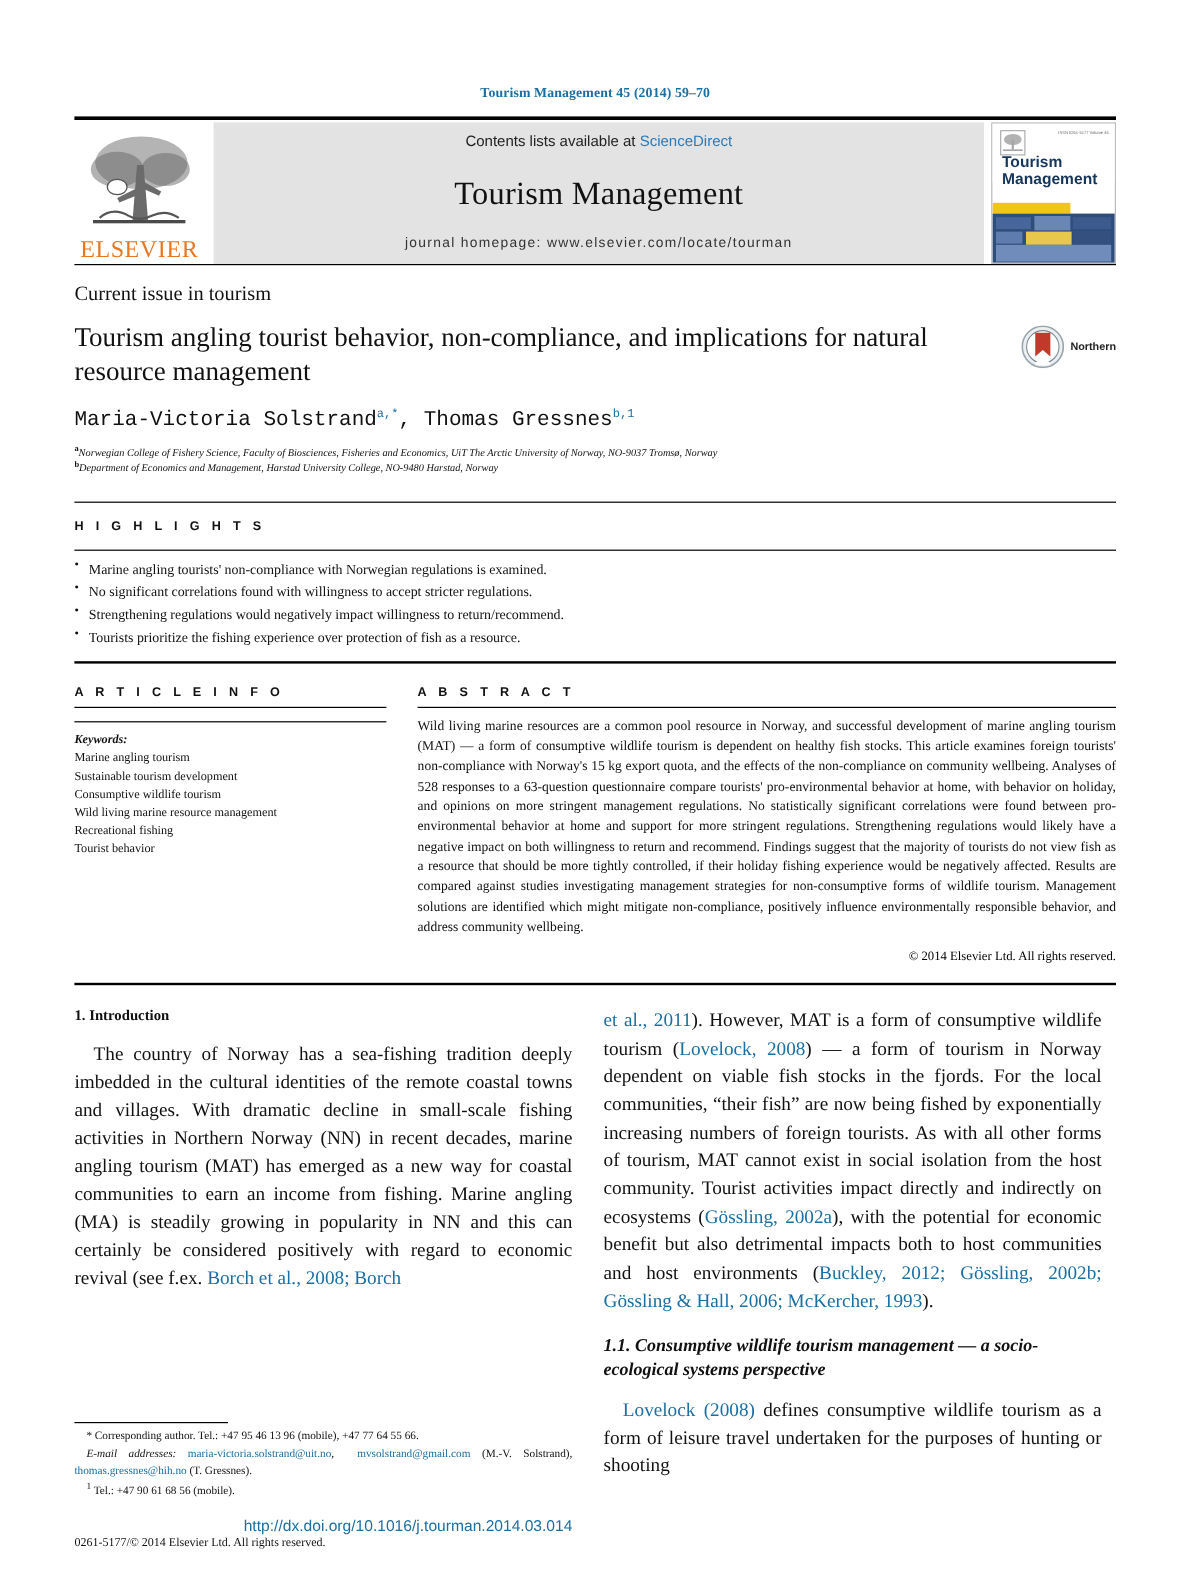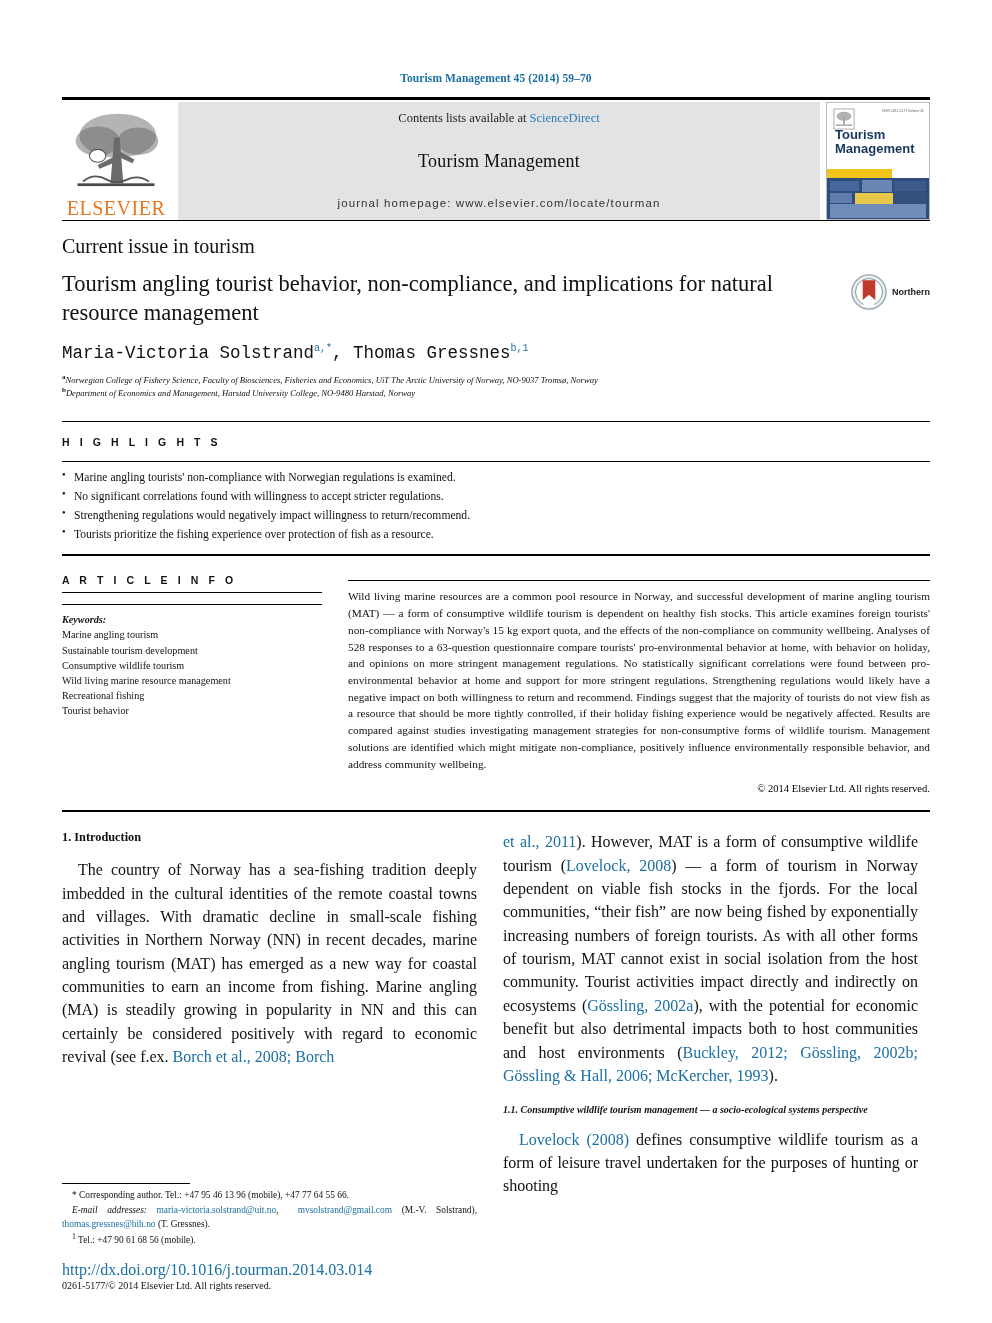--- a/index.html
+++ b/index.html
@@ -39,23 +39,23 @@
   .elsevier-word {
     font-family:"Liberation Serif", serif;
     color:#E87722; font-size:20px; letter-spacing:.5px; line-height:1;
     font-weight:400;
   }
   .masthead-center {
     flex:1 1 auto; background:#e3e3e3; margin:0 6px 0 8px;
     display:flex; flex-direction:column; align-items:center; justify-content:space-between;
     padding:9px 0 11px 0;
   }
-  .contents-line { font-family:Liberation Serif, serif; font-size:12.5px; color:#222; }
+  .contents-line { font-family:Liberation Sans, sans-serif; font-size:12.5px; color:#222; }
   .contents-line .sd { color:#2b7bb9; }
-  .journal-title-big { font-family:"Liberation Serif", serif; font-size:18px; letter-spacing:.2px; color:#111; }
+  .journal-title-big { font-family:"Liberation Serif", serif; font-size:27px; letter-spacing:.2px; color:#111; }
   .homepage-line {
     font-family:"Liberation Sans", sans-serif; font-size:11.5px; color:#333;
     letter-spacing:1.1px;
   }
   .cover-thumb {
     width:104px; flex:0 0 104px; background:#fff; border:1px solid #bbb;
     position:relative; overflow:hidden;
   }
   .cover-top { position:absolute; inset:0 0 58% 0; background:#ffffff; }
   .cover-els { position:absolute; left:6px; top:5px; width:22px; height:22px; opacity:.75; }
@@ -64,21 +64,21 @@
     position:absolute; left:8px; top:25px; right:4px;
     font-family:"Liberation Sans", sans-serif; font-weight:bold;
     font-size:13px; line-height:1.08; color:#16365c;
   }
   .cover-yellow { position:absolute; left:0; right:36%; top:57%; height:8%; background:#f0c419; }
   .cover-photo { position:absolute; left:0; right:0; top:65%; bottom:0; background:#2e4d7b; }
   .cover-photo i { position:absolute; display:block; background:#47669c; }
 
   
   .section-label {
-    font-family:"Liberation Serif", serif; font-size:20px; margin:14px 0 12px 0; color:#111;
+    font-family:"Liberation Serif", serif; font-size:17px; margin:14px 0 12px 0; color:#111;
   }
   .title-row { display:flex; align-items:flex-start; justify-content:space-between; }
   .art-title {
     font-family:"Liberation Serif", serif; font-size:22.5px; line-height:1.27;
     margin:0; font-weight:400; color:#111; max-width:720px;
   }
   .crossmark { flex:0 0 auto; display:flex; align-items:center; gap:5px; margin-top:4px;}
   .cm-badge { width:36px; height:36px; }
   .cm-text { font-family:"Liberation Sans", sans-serif; font-weight:bold; font-size:9px; color:#222; }
 
@@ -117,38 +117,38 @@
   
   .body-rule { border-top:2px solid #000; margin-top:16px; }
   .cols { display:flex; gap:26px; margin-top:18px; }
   .col { width:415px; }
   h2.sec {
     font-family:"Liberation Serif", serif; font-weight:bold; font-size:12.3px;
     margin:0 0 13px 0; color:#111;
   }
   h3.subsec {
     font-family:"Liberation Serif", serif; font-weight:bold; font-style:italic;
-    font-size:10px; margin:16px 0 11px 0; line-height:1.35; color:#111;
+    font-size:15px; margin:16px 0 11px 0; line-height:1.35; color:#111;
   }
   p.para {
     font-family:"Liberation Serif", serif; font-size:16px; line-height:1.46;
     text-align:justify; margin:0 0 9px 0; text-indent:16px; color:#111;
   }
   p.para.noind { text-indent:0; }
   a.cite, .cite { color:#1a6fa3; text-decoration:none; }
 
   
   .fn-rule { width:128px; border-top:1px solid #000; margin:0 0 4px 0; }
   .fnote {
     font-family:"Liberation Serif", serif; font-size:9.4px; line-height:1.5; color:#111;
     text-align:justify;
   }
   .fnote .lnk { color:#1a6fa3; }
   .fnote .ind { display:block; text-indent:10px; }
-  .doi { font-family:Liberation Serif, serif; font-size:16px; color:#1a6fa3; margin-top:14px; }
+  .doi { font-family:Liberation Sans, sans-serif; font-size:13px; color:#1a6fa3; margin-top:14px;text-align:right; }
   .issn { font-family:"Liberation Serif", serif; font-size:10px; color:#111; margin-top:1px; }
   .col-left-bottom { position:absolute; left:62px; bottom:32px; width:415px; }
 </style>
 </head>
 <body>
 
 <div class="page">
 
   <div class="runhead">Tourism Management 45 (2014) 59–70</div>
 
@@ -257,20 +257,21 @@
         <div>Marine angling tourism</div>
         <div>Sustainable tourism development</div>
         <div>Consumptive wildlife tourism</div>
         <div>Wild living marine resource management</div>
         <div>Recreational fishing</div>
         <div>Tourist behavior</div>
       </div>
     </div>
 
     <div class="col-abs">
+      <div class="blk-head">A B S T R A C T</div>
       <div class="sub-rule"></div>
       <p class="abs-body">Wild living marine resources are a common pool resource in Norway, and successful development of marine angling tourism (MAT) — a form of consumptive wildlife tourism is dependent on healthy fish stocks. This article examines foreign tourists' non-compliance with Norway's 15 kg export quota, and the effects of the non-compliance on community wellbeing. Analyses of 528 responses to a 63-question questionnaire compare tourists' pro-environmental behavior at home, with behavior on holiday, and opinions on more stringent management regulations. No statistically significant correlations were found between pro-environmental behavior at home and support for more stringent regulations. Strengthening regulations would likely have a negative impact on both willingness to return and recommend. Findings suggest that the majority of tourists do not view fish as a resource that should be more tightly controlled, if their holiday fishing experience would be negatively affected. Results are compared against studies investigating management strategies for non-consumptive forms of wildlife tourism. Management solutions are identified which might mitigate non-compliance, positively influence environmentally responsible behavior, and address community wellbeing.</p>
       <div class="abs-copy">© 2014 Elsevier Ltd. All rights reserved.</div>
     </div>
   </div>
 
   <div class="body-rule"></div>
 
   <div class="cols">
 

